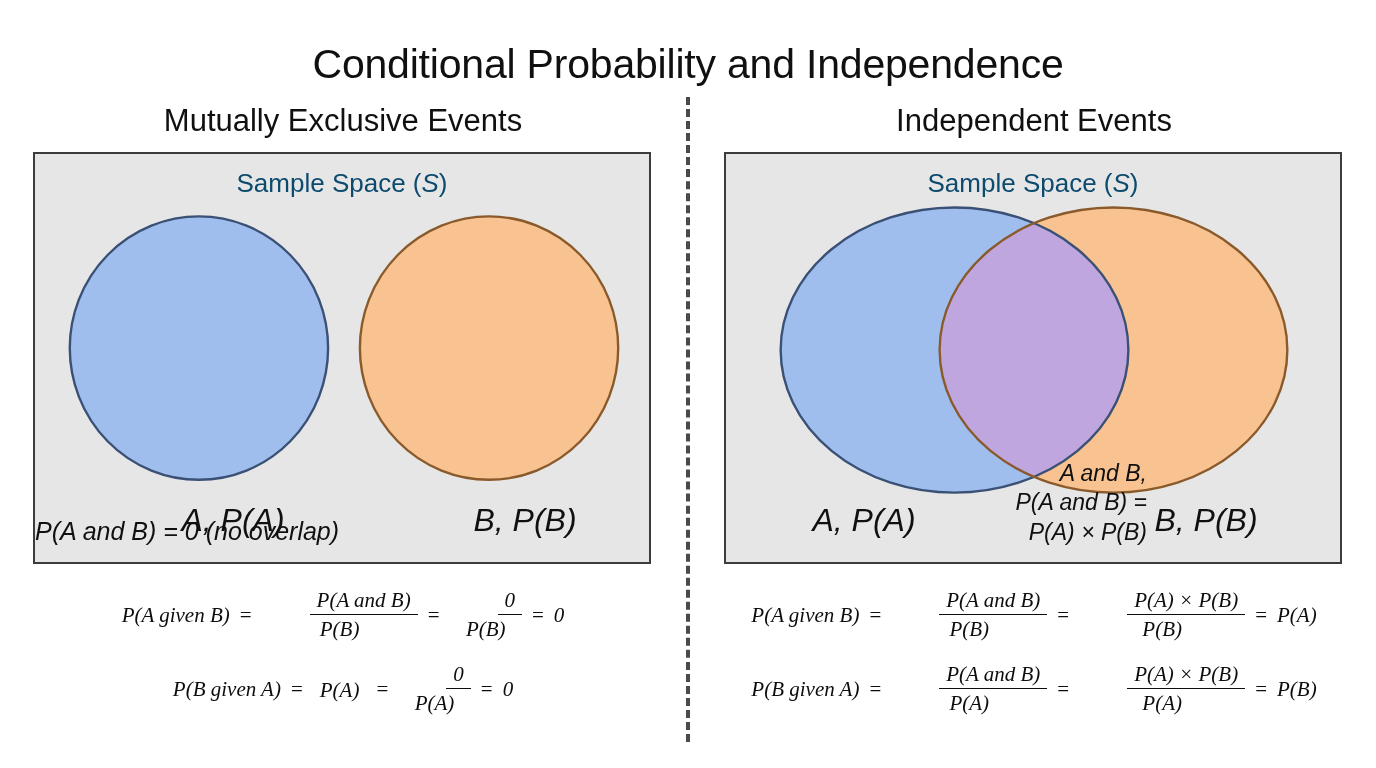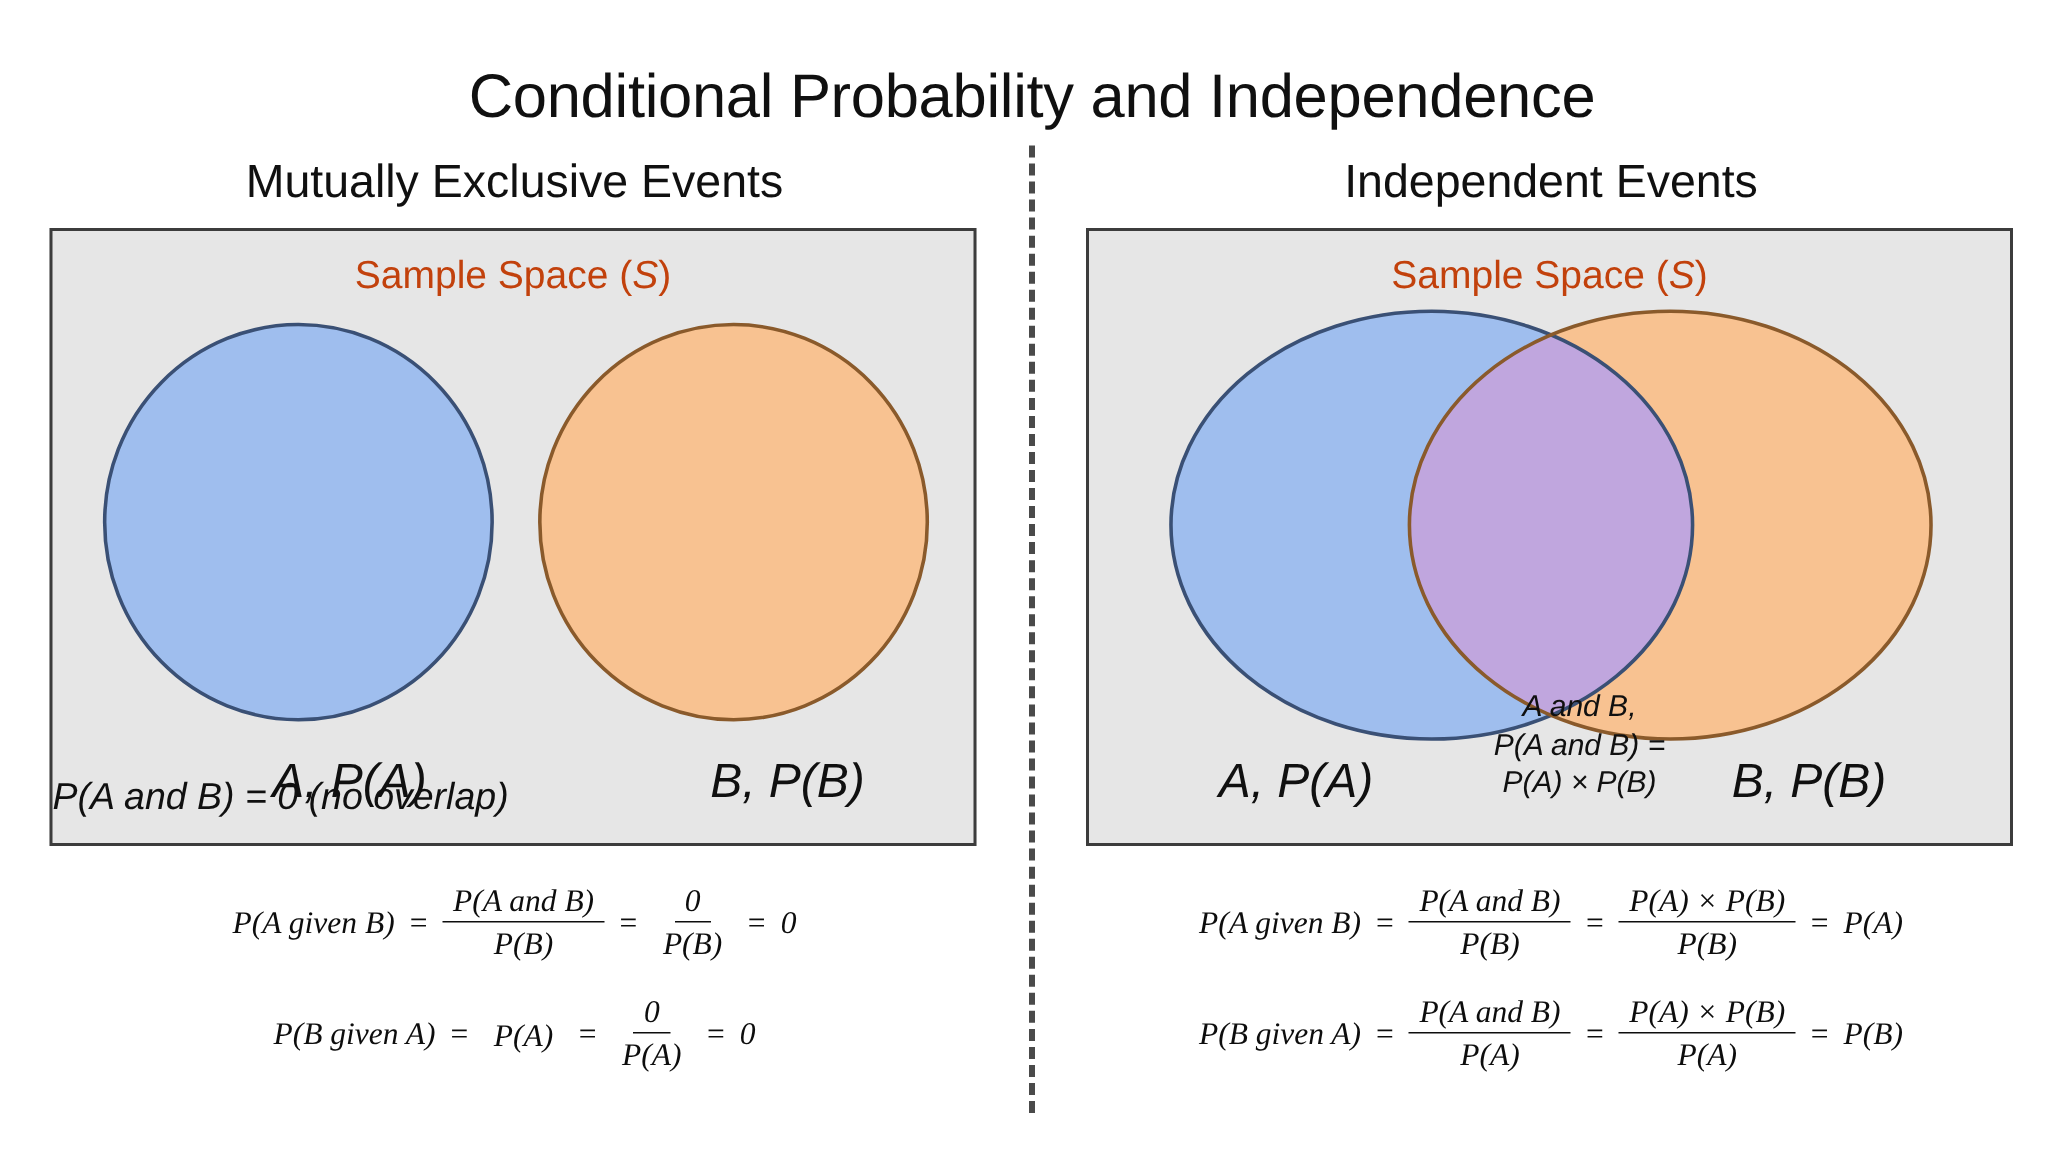--- a/index.html
+++ b/index.html
@@ -75,21 +75,21 @@
   }
 
   
   .space-label {
     position: absolute;
     top: 14px;
     left: 0;
     width: 100%;
     text-align: center;
     font-size: 26px;
-    color: #c2410c;
+    color: #0c4a6e;
   }
   .panel-caption {
     position: absolute;
     bottom: 16px;
     left: 0;
     width: 100%;
     text-align: left;
     font-size: 25px;
     color: #101010;
   }
@@ -102,25 +102,26 @@
     color: #101010;
     white-space: nowrap;
   }
   
   .lbl-a-left { left: 98px;  top: 348px; width: 200px; }
   .lbl-b-left { left: 390px; top: 348px; width: 200px; }
   
   .lbl-a-right  { left: 38px;  top: 348px; width: 200px; }
   .lbl-b-right  { left: 380px; top: 348px; width: 200px; }
   .lbl-inter {
-    left: 212px;
+    left: 191px;
     top: 305px;
     width: 230px;
-    font-size: 20px;
+    font-size: 23px;
     line-height: 1.28;
+    text-align: right;
   }
 
   
   i.v { font-style: italic; }
 
   
   .formula-col {
     position: absolute;
     font-family: "Liberation Serif", serif;
     font-size: 21px;
@@ -144,20 +145,21 @@
     display: inline-flex;
     flex-direction: column;
     align-items: center;
     justify-content: center;
     vertical-align: middle;
     line-height: 1.08;
   }
   .frac .num {
     padding: 0 7px 2px 7px;
     border-bottom: 1.6px solid #0d0d0d;
+    margin-left: 48px;
   }
   .frac .den {
     padding: 3px 7px 0 7px;
   }
 </style>
 </head>
 <body>
 
 <div class="main-title">Conditional Probability and Independence</div>
 

